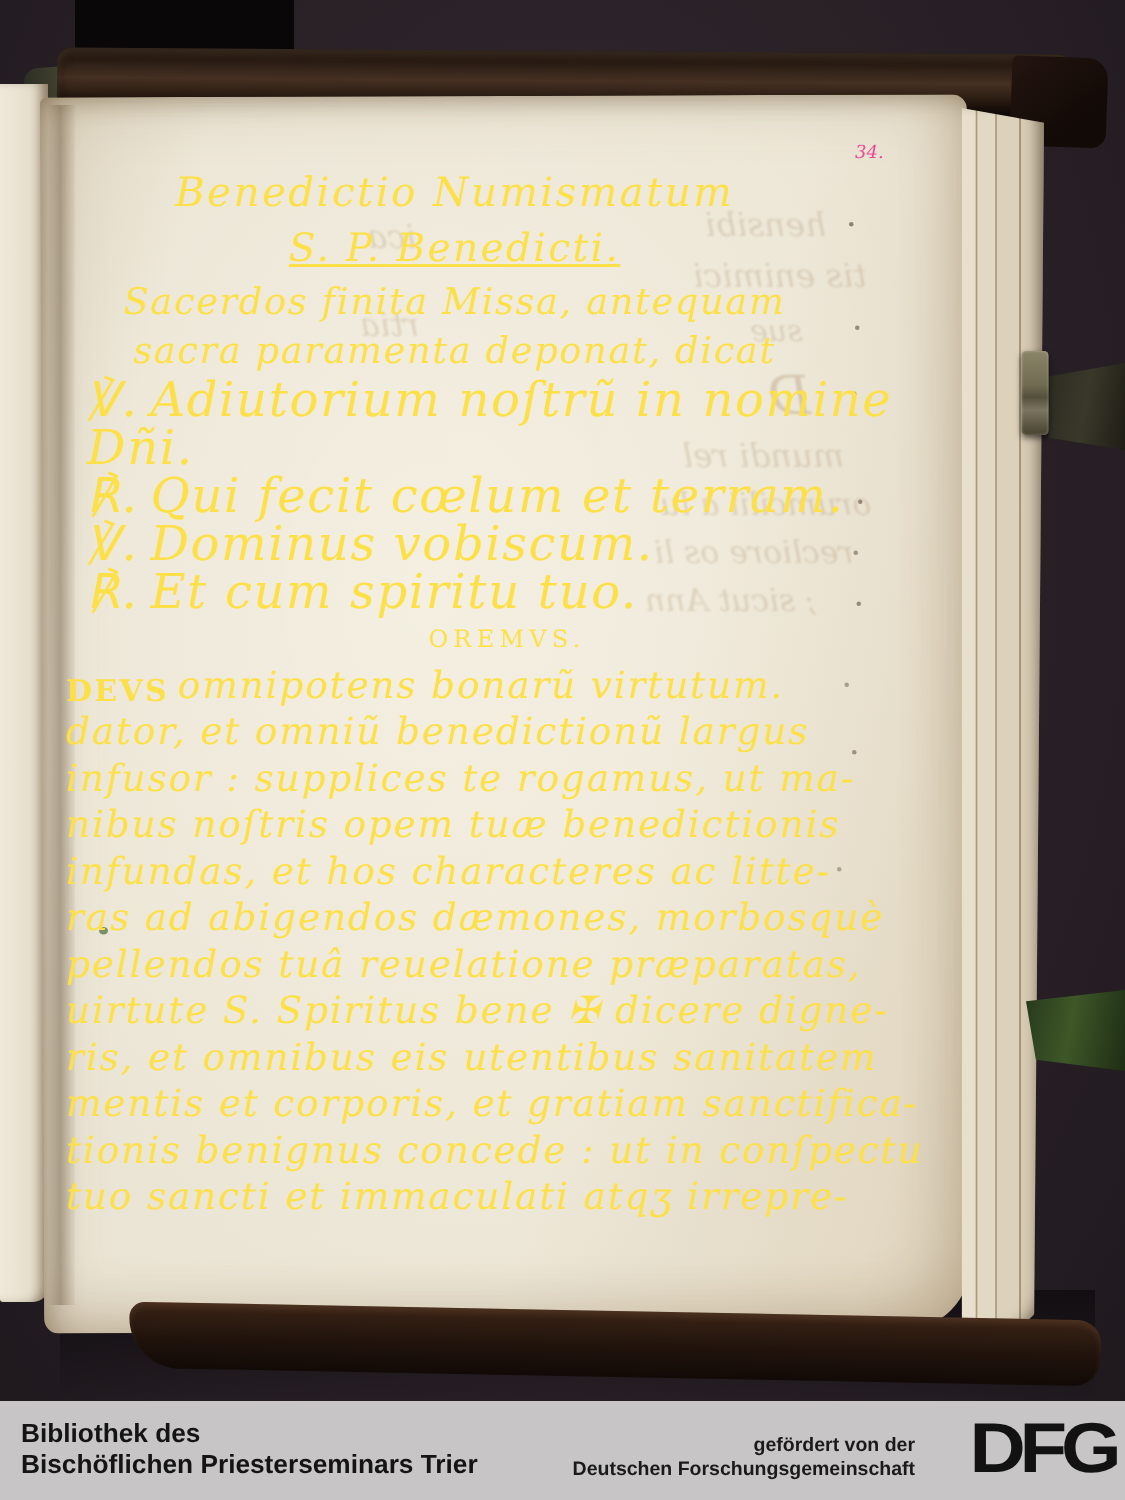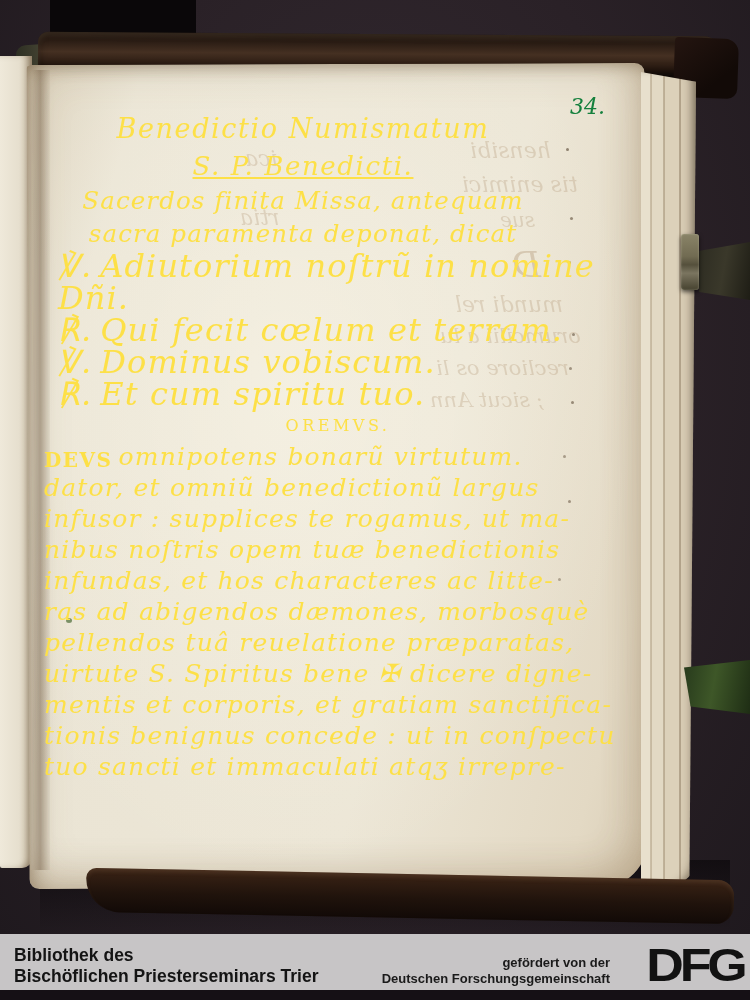--- a/index.html
+++ b/index.html
@@ -56,35 +56,35 @@
   .ink-specks{position:absolute;left:566px;top:148px;width:3px;height:3px;border-radius:50%;
     background:rgba(70,50,30,.55);
     box-shadow:4px 69px 0 rgba(70,50,30,.5), 2px 113px 0 rgba(70,50,30,.45),
       6px 185px 0 rgba(70,50,30,.5), 3px 219px 0 rgba(70,50,30,.45),
       5px 253px 0 rgba(70,50,30,.5), -3px 307px 0 rgba(70,50,30,.4),
       2px 352px 0 rgba(70,50,30,.45), -8px 430px 0 rgba(70,50,30,.35);}
   
   .bleed{position:absolute;color:#9b7750;opacity:.22;filter:blur(.7px);
     transform:scaleX(-1);font-style:italic;white-space:nowrap;}
   
-  .folio{position:absolute;left:570px;top:94px;font-size:22px;font-style:italic;color:#15803d;}
+  .folio{position:absolute;left:570px;top:94px;font-size:12px;font-style:italic;color:#ec4899;}
   .text-layer{position:absolute;left:44px;top:110px;width:588px;color:#fde047;
     font-style:italic;letter-spacing:1.1px;}
   .t1{font-size:27px;line-height:38px;text-align:center;padding-right:70px;letter-spacing:1.6px;}
   .t2{font-size:26px;line-height:36px;text-align:center;padding-right:70px;letter-spacing:1.6px;text-decoration:underline;}
   .rub{font-size:24.5px;line-height:33px;text-align:center;padding-right:70px;}
   .vs-line{font-size:32px;line-height:32px;padding-left:14px;}
   .vs-sign{font-family:"DejaVu Serif","DejaVu Sans",serif;margin-right:8px;}
   .oremus{font-size:16px;line-height:31px;text-align:center;font-style:normal;
     letter-spacing:3.5px;font-variant:small-caps;}
   .pr{font-size:25px;line-height:31px;letter-spacing:1.2px;}
   .initial{font-size:20px;font-style:normal;font-weight:bold;letter-spacing:1.5px;
     line-height:1;vertical-align:-2px;margin-right:6px;}
   
-  .footer{position:absolute;left:0;top:934px;width:750px;height:56px;background:#c7c5c6;
+  .footer{position:absolute;left:0;top:934px;width:750px;height:66px;background:#c7c5c6;
     font-family:"Liberation Sans", sans-serif;color:#141414;}
   .lib{position:absolute;left:14px;top:11px;font-size:17.5px;font-weight:bold;line-height:21px;}
   .fund{position:absolute;right:140px;top:21px;font-size:13px;font-weight:bold;
     line-height:15.5px;text-align:right;color:#1a1a1a;}
   .dfg{position:absolute;right:6px;top:4px;font-size:50px;font-weight:bold;
     letter-spacing:-4px;color:#121212;transform:scale(1.04,.94);transform-origin:right top;}
 </style>
 </head>
 <body>
 
@@ -146,20 +146,21 @@
     <div class="pr">
       <span class="initial">DEVS</span><span>omnipotens bonarũ virtutum.</span>
     </div>
     <div class="pr">dator, et omniũ benedictionũ largus</div>
     <div class="pr">infusor : supplices te rogamus, ut ma-</div>
     <div class="pr">nibus noſtris opem tuæ benedictionis</div>
     <div class="pr">infundas, et hos characteres ac litte-</div>
     <div class="pr">ras ad abigendos dæmones, morbosquè</div>
     <div class="pr">pellendos tuâ reuelatione præparatas,</div>
     <div class="pr">uirtute S. Spiritus bene ✠ dicere digne-</div>
+    <div class="pr">ris, et omnibus eis utentibus sanitatem</div>
     <div class="pr">mentis et corporis, et gratiam sanctifica-</div>
     <div class="pr">tionis benignus concede : ut in conſpectu</div>
     <div class="pr">tuo sancti et immaculati atqʒ irrepre-</div>
   </div>
 
   <div class="footer">
     <div class="lib">
       <div>Bibliothek des</div>
       <div>Bischöflichen Priesterseminars Trier</div>
     </div>

